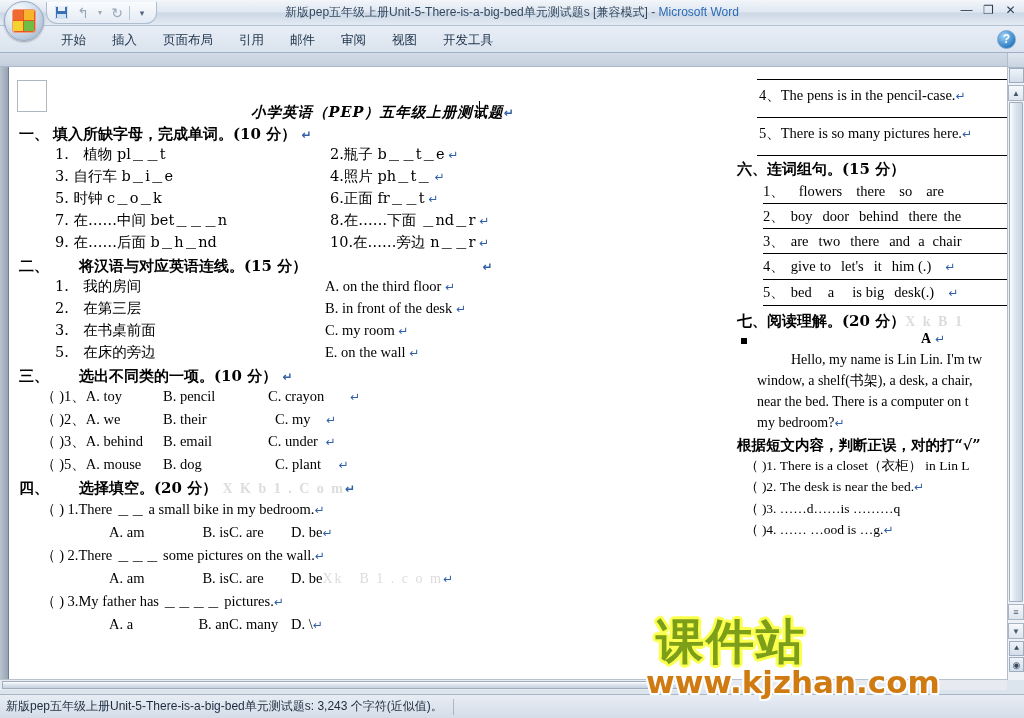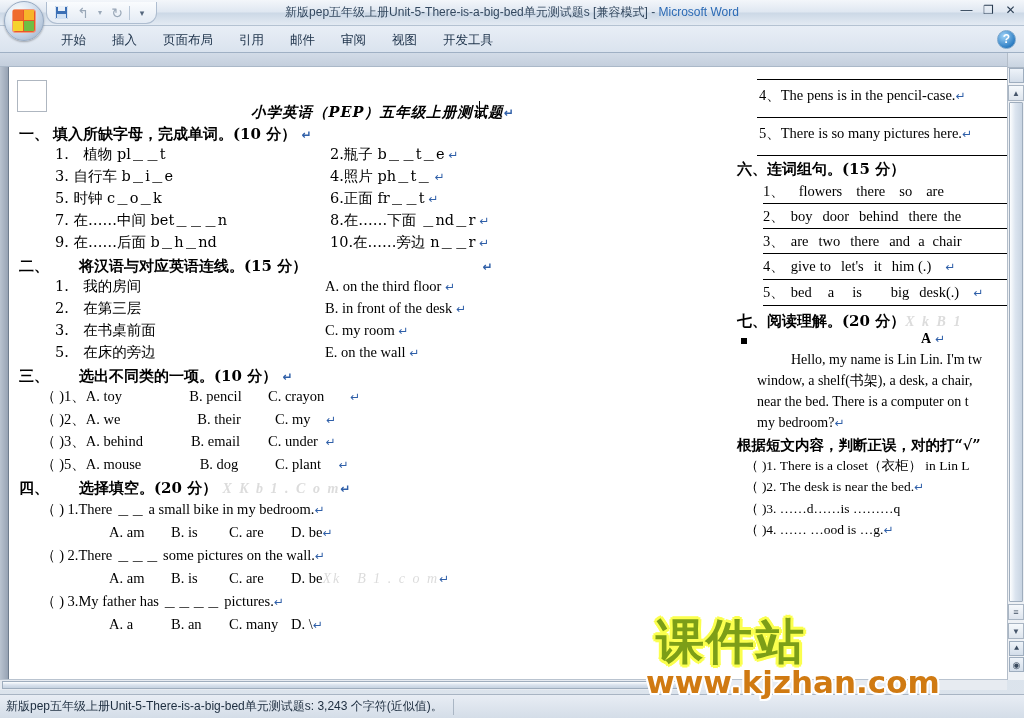--- a/index.html
+++ b/index.html
@@ -168,27 +168,27 @@
   .row .lcell { display: inline-block; width: 275px; }
   .row .rcell { display: inline-block; }
   .indent1 { padding-left: 36px; }
   .cn { font-family: "DejaVu Serif", serif; }
   .pilcrow { color: #2f5fa8; font-size: 12px; font-family: "DejaVu Sans", sans-serif; }
 
   .match-row .lcell { display: inline-block; width: 270px; }
 
   .opt-row { font-size: 14.5px; line-height: 21.5px; white-space: nowrap; padding-left: 22px; }
   .opt-row .q { display: inline-block; width: 122px; }
-  .opt-row .o2 { display: inline-block; width: 105px; text-align: center; }
+  .opt-row .o2 { display: inline-block; width: 105px; }
   .opt-row .o3 { display: inline-block; }
 
   .fill-row { font-size: 14.5px; line-height: 22px; white-space: nowrap; padding-left: 22px; }
   .fill-ans { font-size: 14.5px; line-height: 22px; white-space: nowrap; padding-left: 90px; }
   .fill-ans span { display: inline-block; }
-  .fa1 { width: 62px; } .fa2 { width: 58px; } .fa3 { width: 62px; }
+  .fa1 { width: 62px; } .fa2 { width: 58px; text-align: right; } .fa3 { width: 62px; }
 
   
   .r-line {
     border-bottom: 1px solid #000;
     height: 0; margin: 0 0 0 20px; width: 270px;
   }
   .r-item { font-size: 14.5px; line-height: 22px; white-space: nowrap; padding-left: 22px; margin-top: 4px; }
   .r-spacer { height: 10px; }
   .r-head {
     font-family: "DejaVu Serif", serif; font-weight: bold; font-size: 15px;
@@ -198,21 +198,20 @@
   .words span { display: inline-block; margin-right: 14px; }
   .bullet-sq { display:inline-block; width:6px; height:6px; background:#000; vertical-align: middle; }
   .para { font-size: 14px; line-height: 21px; padding-left: 20px; white-space: nowrap; }
   .para.first { text-indent: 34px; }
   .tf-row { font-size: 13.5px; line-height: 21px; white-space: nowrap; padding-left: 8px; }
 
   
   .wm-faint {
     color: #dcdcdc; letter-spacing: 2px; font-size: 14px;
     font-family: "Liberation Serif", serif;
-    font-style: italic;
   }
 
   
   .vscroll {
     position: absolute; right: 0; top: 53px; width: 17px; height: 627px;
     background: #eef1f5; border-left: 1px solid #b3bdc9;
     box-sizing: border-box;
   }
   .vs-split {
     position: absolute; left: 0; top: 0; width: 16px; height: 14px;
@@ -489,21 +488,21 @@
           <div class="r-line" style="margin-left:26px"></div>
           <div class="words">
             <span style="margin-right:6px">3、</span><span style="margin-right:10px">are</span><span style="margin-right:10px">two</span><span style="margin-right:10px">there</span><span style="margin-right:8px">and</span><span style="margin-right:8px">a</span><span>chair</span>
           </div>
           <div class="r-line" style="margin-left:26px"></div>
           <div class="words">
             <span style="margin-right:6px">4、</span><span style="margin-right:4px">give</span><span style="margin-right:10px">to</span><span style="margin-right:10px">let's</span><span style="margin-right:10px">it</span><span>him (.)</span><span class="pilcrow">↵</span>
           </div>
           <div class="r-line" style="margin-left:26px"></div>
           <div class="words">
-            <span style="margin-right:6px">5、</span><span style="margin-right:16px">bed</span><span style="margin-right:18px">a</span><span style="margin-right:29px">is</span><span style="margin-right:10px">big</span><span>desk(.)</span><span class="pilcrow">↵</span>
+            <span style="margin-right:6px">5、</span><span style="margin-right:16px">bed</span><span style="margin-right:18px">a</span><span style="margin-right:4px">is</span><span style="margin-right:10px">big</span><span>desk(.)</span><span class="pilcrow">↵</span>
           </div>
           <div class="r-line" style="margin-left:26px"></div>
 
           <div class="r-head" style="margin-top:6px">
             <span>七、</span><span>阅读理解。(20 分）</span><span class="wm-faint">X k   B   1</span>
           </div>
 
           <div style="position:relative;height:18px">
             <span class="bullet-sq" style="position:absolute;left:4px;top:7px"></span>
             <span style="position:absolute;left:184px;top:0;font-weight:bold;font-size:14px;font-family:'Liberation Serif',serif">A</span>

